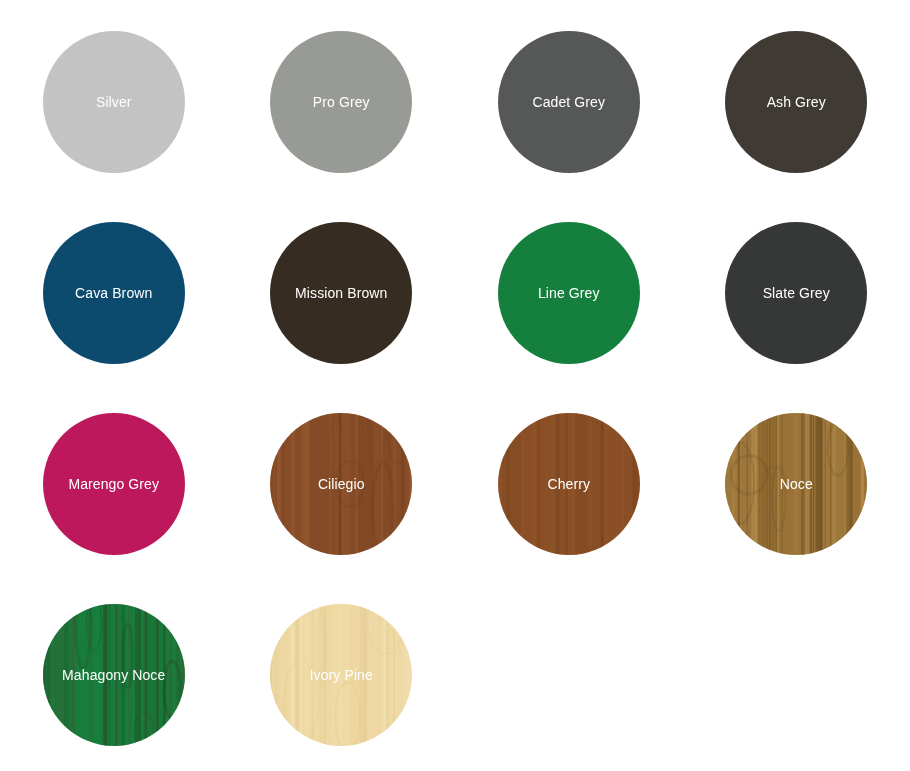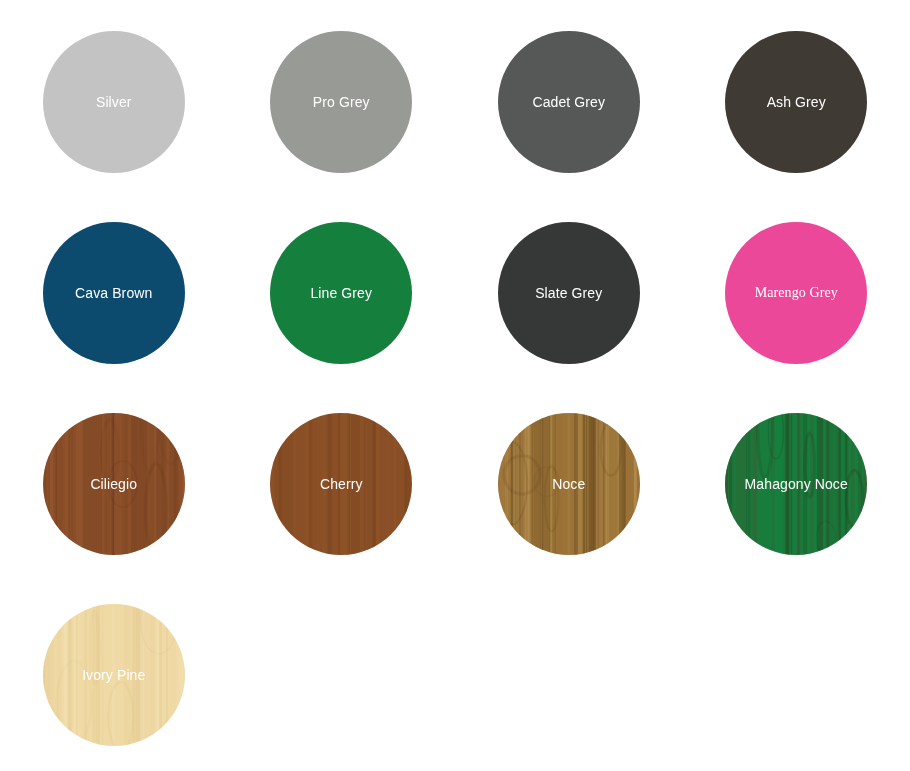--- a/index.html
+++ b/index.html
@@ -100,31 +100,36 @@
       <div class="swatch-circle" style="background: rgb(64, 58, 53);">
         <span class="swatch-label">Ash Grey</span>
       </div>
     </div>
     <div class="swatch-cell">
       <div class="swatch-circle" style="background: #0c4a6e;">
         <span class="swatch-label">Cava Brown</span>
       </div>
     </div>
     <div class="swatch-cell">
+      <div class="swatch-circle" style="background: rgb(55, 44, 33);">
+        <span class="swatch-label">Mission Brown</span>
+      </div>
+    </div>
+    <div class="swatch-cell">
       <div class="swatch-circle" style="background: #15803d;">
         <span class="swatch-label">Line Grey</span>
       </div>
     </div>
     <div class="swatch-cell">
       <div class="swatch-circle" style="background: rgb(54, 56, 55);">
         <span class="swatch-label">Slate Grey</span>
       </div>
     </div>
     <div class="swatch-cell">
-      <div class="swatch-circle" style="background: #ec4899; font-family: Liberation Serif, serif;">
+      <div class="swatch-circle" style="background: #be185d;">
         <span class="swatch-label">Marengo Grey</span>
       </div>
     </div>
     <div class="swatch-cell">
       <div class="swatch-circle" style="background: rgb(138, 79, 42);">
         <svg class="grain broad" viewBox="0 0 100 100" preserveAspectRatio="none">
           <rect x="56.06" y="-5" width="10.50" height="110" fill="#5e3114" opacity="0.287"></rect>
           <rect x="61.52" y="-5" width="14.82" height="110" fill="#5e3114" opacity="0.156"></rect>
           <rect x="75.22" y="-5" width="11.36" height="110" fill="#5e3114" opacity="0.279"></rect>
           <rect x="36.65" y="-5" width="7.64" height="110" fill="#a9683c" opacity="0.205"></rect>

